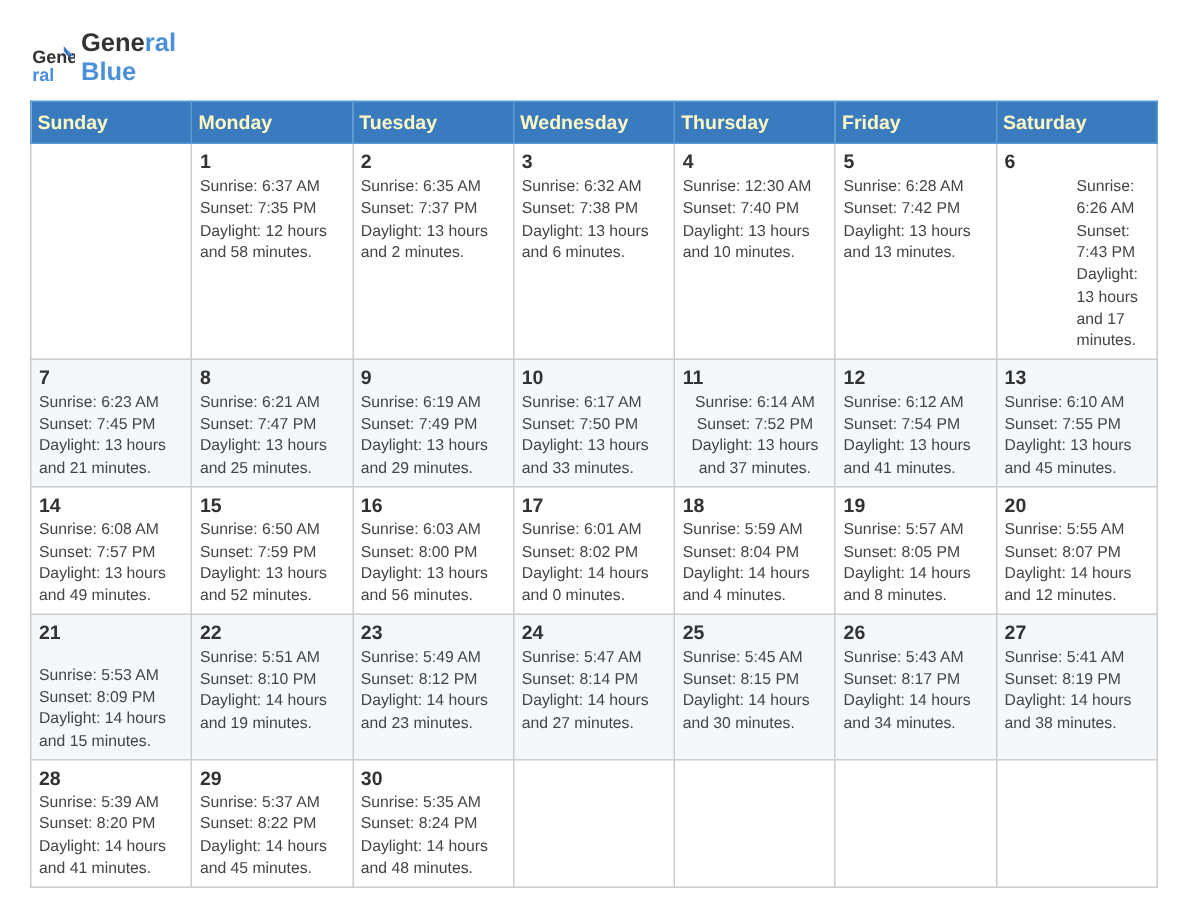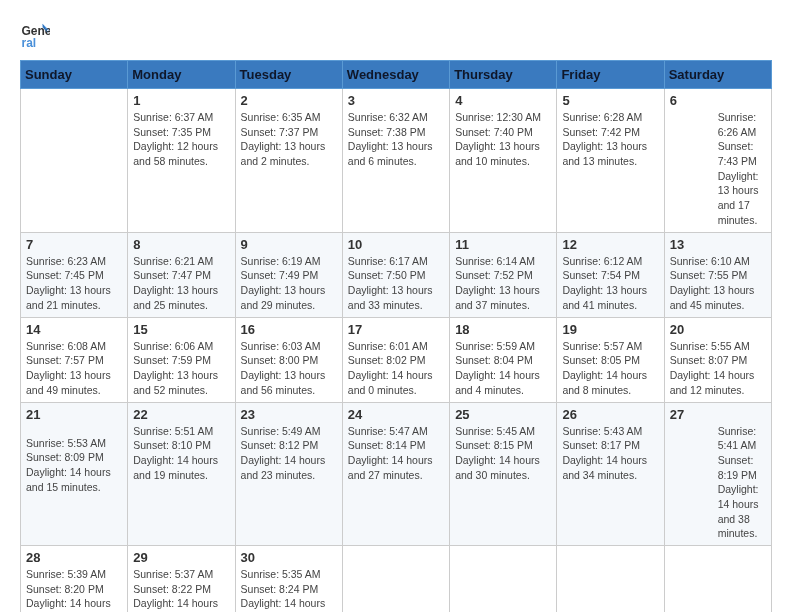--- a/index.html
+++ b/index.html
@@ -37,21 +37,21 @@
       font-size: 16px;
       color: #555;
     }
     table {
       width: 100%;
       border-collapse: collapse;
       table-layout: fixed;
     }
     th {
       background-color: #3a7abf;
-      color: #0f172a;
+      color: #fef9c3;
       font-size: 13px;
       font-weight: bold;
       padding: 6px 4px;
       text-align: left;
       border: 1px solid #5a9ad4;
     }
     td {
       border: 1px solid #ccc;
       vertical-align: top;
       padding: 4px 5px;
@@ -85,20 +85,26 @@
 <body>
 
 <div class="header">
   <div class="logo">
     <svg class="logo-icon" viewBox="0 0 40 40">
       <text x="2" y="20" font-size="16" font-weight="bold" fill="#333">Gene</text>
       <text x="2" y="36" font-size="16" font-weight="bold" fill="#4a90d9">ral</text>
       <polygon points="30,5 40,15 30,10" fill="#4a90d9"></polygon>
       <polygon points="30,5 38,18 32,12" fill="#2a6aaf"></polygon>
     </svg>
+    <div>
+      <div style="font-size:17px;font-weight:bold;color:#333;line-height:1.1;">
+        Gene<span style="color:#4a90d9">ral</span>
+      </div>
+      <div style="font-size:17px;font-weight:bold;color:#4a90d9;line-height:1.1;">Blue</div>
+    </div>
   </div>
   <div class="title-block">
     <div class="month-title"></div>
     <div class="location-title"></div>
   </div>
 </div>
 
 <table>
   <thead>
     <tr id="weekday-header">
@@ -181,21 +187,21 @@
         </td>
         <td>
           <span class="day-number">10</span>
           <div class="day-info" style="white-space: pre-line;">Sunrise: 6:17 AM
 Sunset: 7:50 PM
 Daylight: 13 hours
 and 33 minutes.</div>
         </td>
         <td>
           <span class="day-number">11</span>
-          <div class="day-info" style="white-space: pre-line;">Sunrise: 6:14 AM
+          <div class="day-info" style="white-space: pre-line; text-align: center;">Sunrise: 6:14 AM
 Sunset: 7:52 PM
 Daylight: 13 hours
 and 37 minutes.</div>
         </td>
         <td>
           <span class="day-number">12</span>
           <div class="day-info" style="white-space: pre-line;">Sunrise: 6:12 AM
 Sunset: 7:54 PM
 Daylight: 13 hours
 and 41 minutes.</div>
@@ -211,21 +217,21 @@
       <tr>
         <td>
           <span class="day-number">14</span>
           <div class="day-info" style="white-space: pre-line;">Sunrise: 6:08 AM
 Sunset: 7:57 PM
 Daylight: 13 hours
 and 49 minutes.</div>
         </td>
         <td>
           <span class="day-number">15</span>
-          <div class="day-info" style="white-space: pre-line;">Sunrise: 6:06 AM
+          <div class="day-info" style="white-space: pre-line;">Sunrise: 6:50 AM
 Sunset: 7:59 PM
 Daylight: 13 hours
 and 52 minutes.</div>
         </td>
         <td>
           <span class="day-number">16</span>
           <div class="day-info" style="white-space: pre-line;">Sunrise: 6:03 AM
 Sunset: 8:00 PM
 Daylight: 13 hours
 and 56 minutes.</div>
@@ -297,21 +303,21 @@
         </td>
         <td>
           <span class="day-number">26</span>
           <div class="day-info" style="white-space: pre-line;">Sunrise: 5:43 AM
 Sunset: 8:17 PM
 Daylight: 14 hours
 and 34 minutes.</div>
         </td>
         <td>
           <span class="day-number">27</span>
-          <div class="day-info" style="white-space: pre-line; margin-left: 48px;">Sunrise: 5:41 AM
+          <div class="day-info" style="white-space: pre-line;">Sunrise: 5:41 AM
 Sunset: 8:19 PM
 Daylight: 14 hours
 and 38 minutes.</div>
         </td>
       </tr>
       <tr>
         <td>
           <span class="day-number">28</span>
           <div class="day-info" style="white-space: pre-line;">Sunrise: 5:39 AM
 Sunset: 8:20 PM

